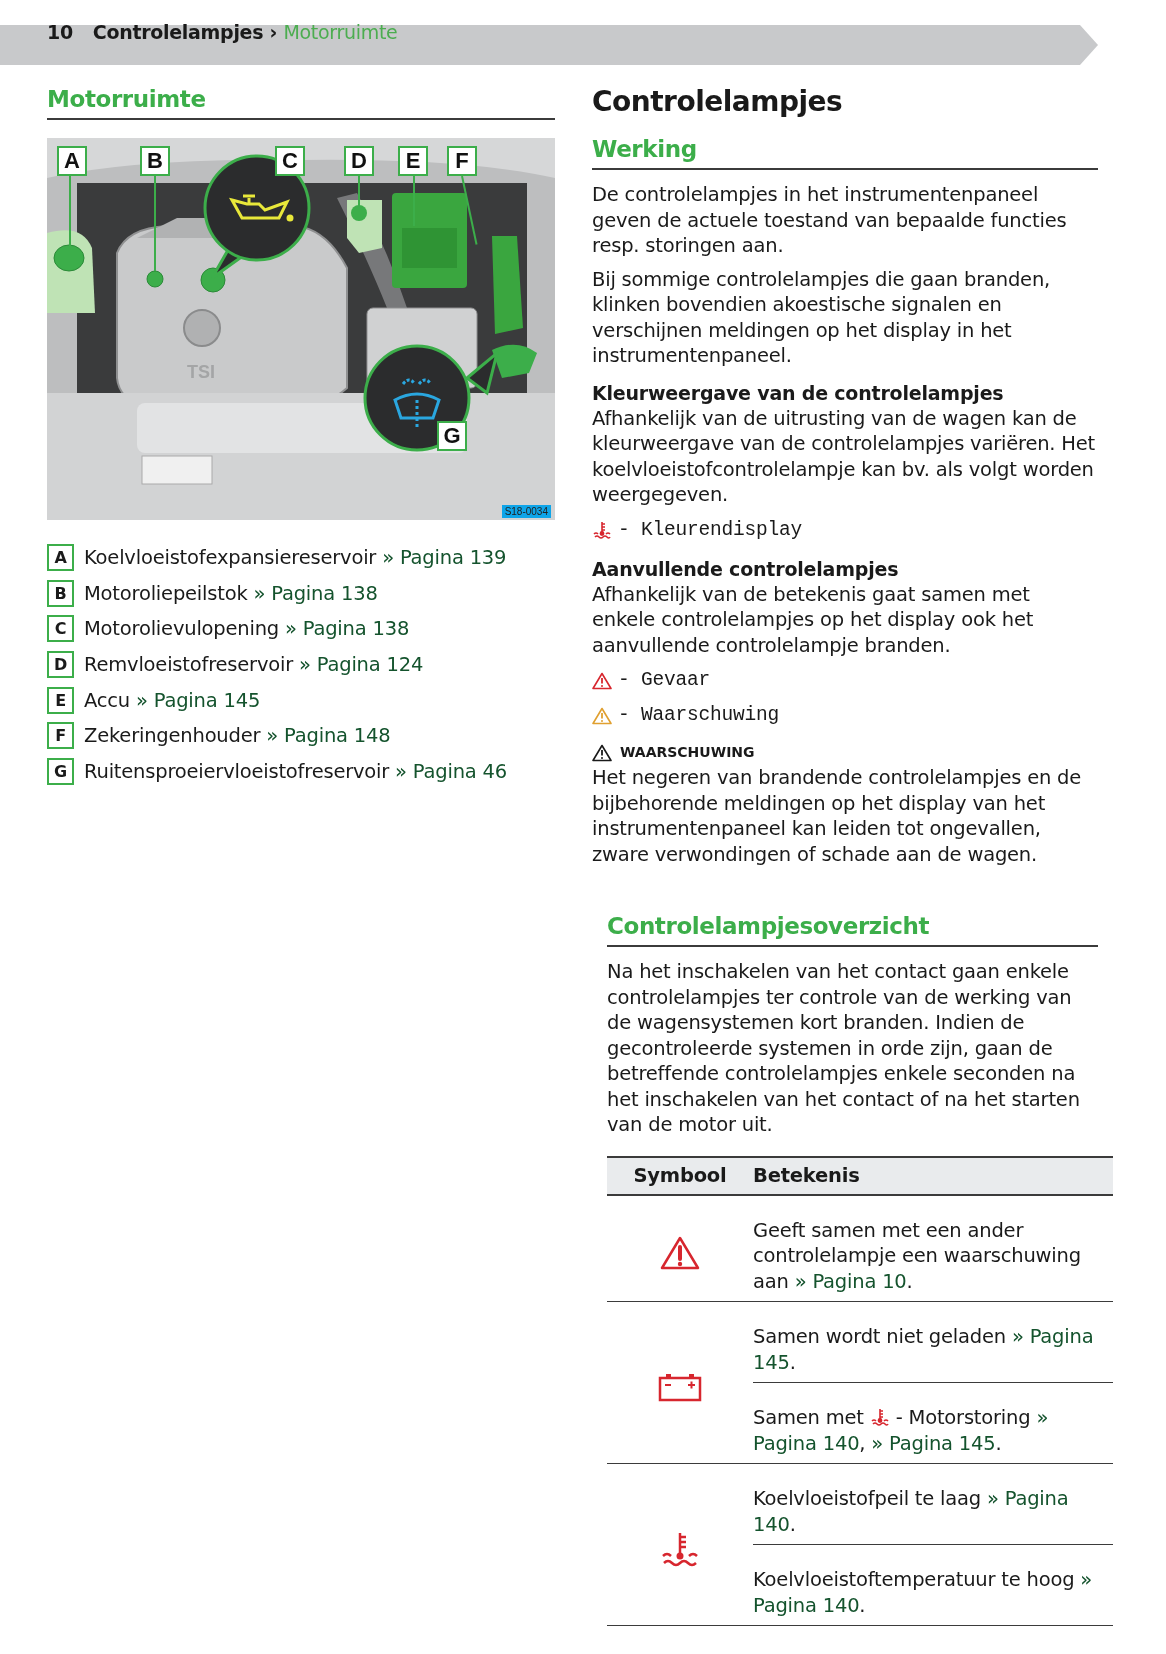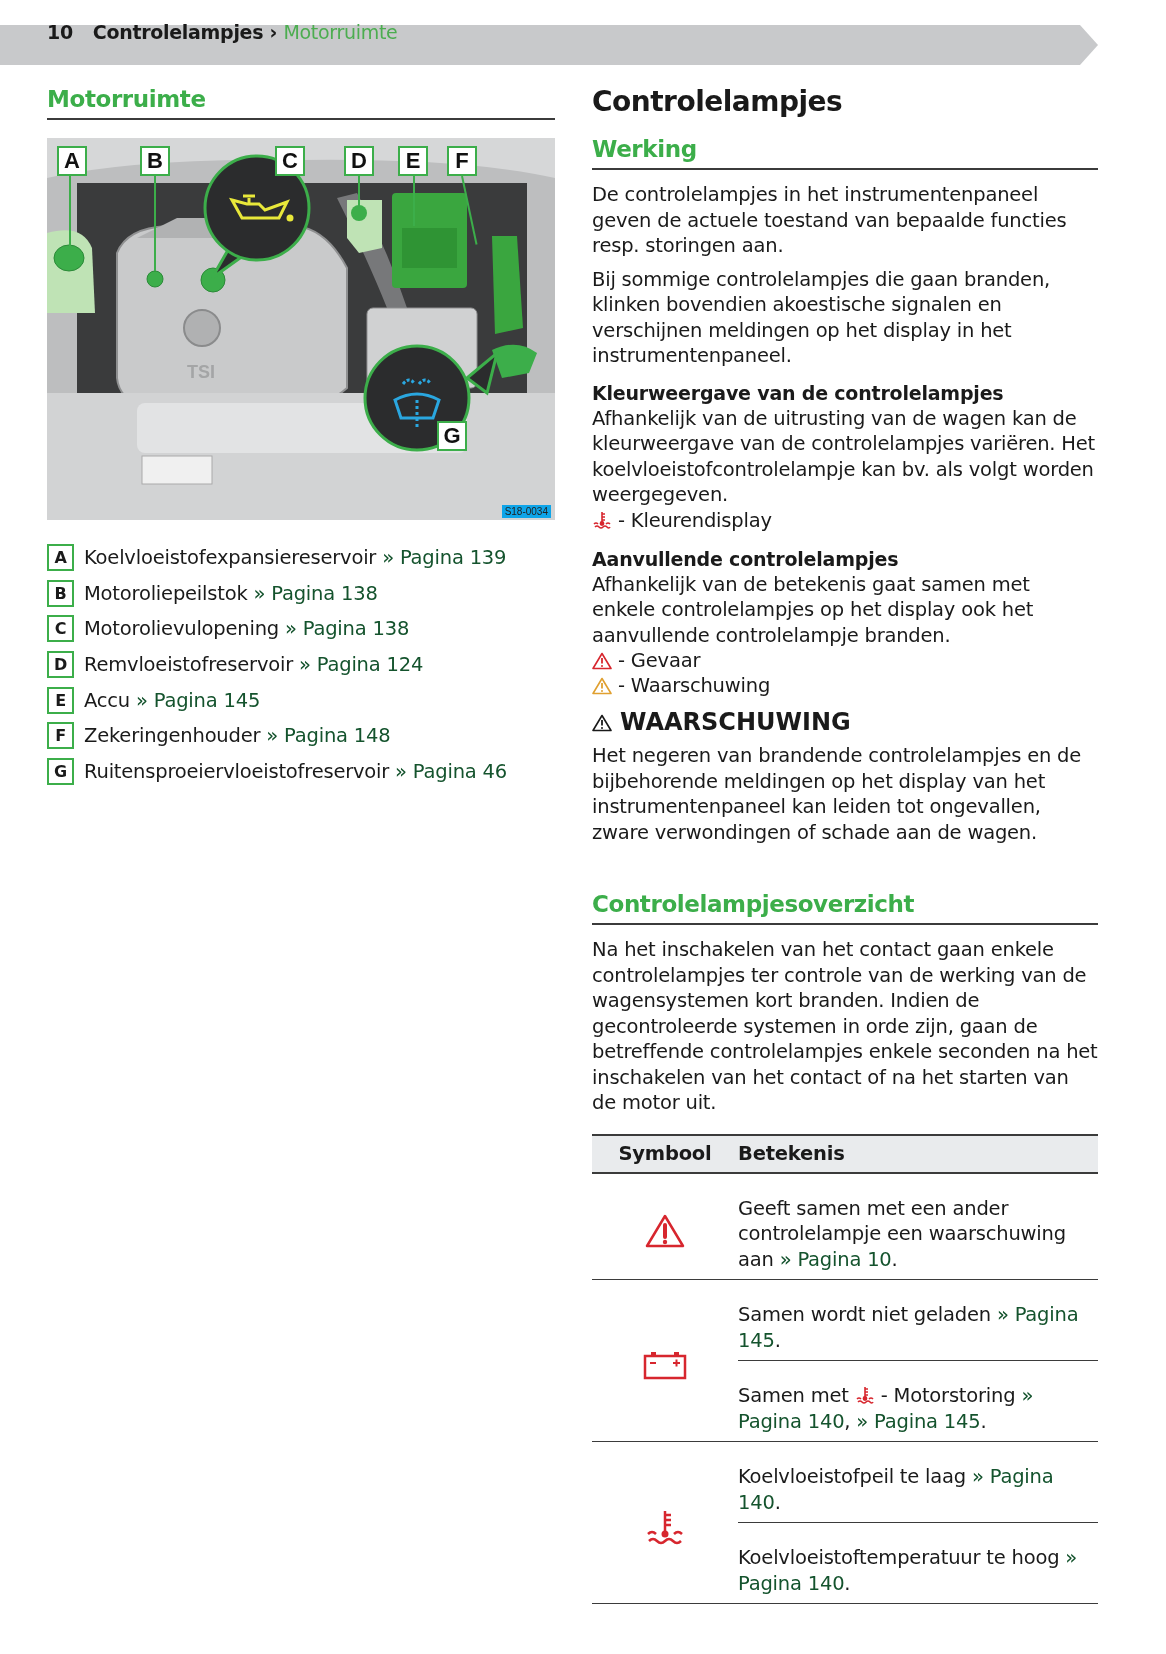--- a/index.html
+++ b/index.html
@@ -26,25 +26,25 @@
   .legend li { display: flex; align-items: center; height: 35.6px; font-size: 19.5px; letter-spacing: -0.2px; }
   .legend .box { display: inline-block; width: 27px; height: 27px; border: 2px solid #3cae4a; text-align: center; font-weight: bold; font-size: 16px; line-height: 23px; margin-right: 10px; flex: 0 0 auto; }
   .green { color: #14532d; }
 
   
   .right-col { position: absolute; left: 592px; top: 84px; width: 506px; }
   .main-title { font-size: 28px; font-weight: bold; line-height: 36px; letter-spacing: -0.5px; margin-bottom: 14px; }
   .para { font-size: 19.5px; line-height: 25.5px; letter-spacing: -0.2px; margin-top: 8px; }
   .para.first { margin-top: 12px; }
   .sub-head { font-size: 19px; font-weight: bold; line-height: 25px; margin-top: 12px; letter-spacing: -0.2px; }
-  .icon-line { display: flex; align-items: center; font-size: 19.5px; line-height: 25px; letter-spacing: -0.2px; }
+  .icon-line { display: flex; align-items: center; font-size: 19.5px; line-height: 25px; margin-top: 10px; letter-spacing: -0.2px; font-family: Liberation Mono, monospace; }
   .icon-line svg { margin-right: 6px; }
-  .warn-head { display: flex; align-items: center; font-size: 24px; font-weight: bold; line-height: 25px; margin-top: 12px; }
+  .warn-head { display: flex; align-items: center; font-size: 14px; font-weight: bold; line-height: 25px; margin-top: 12px; }
   .warn-head svg { margin-right: 8px; }
-  .sec2 { margin-top: 44px; }
+  .sec2 { margin-top: 44px; margin-left: 15px; }
 
   table.sym { width: 506px; border-collapse: collapse; margin-top: 18px; font-size: 19.5px; letter-spacing: -0.2px; }
   table.sym th { background: #e9ebed; font-weight: bold; text-align: left; height: 38px; border-top: 2px solid #3b3b3b; border-bottom: 2px solid #3b3b3b; }
   table.sym th.c1 { width: 146px; text-align: center; }
   table.sym td { vertical-align: middle; line-height: 25.5px; padding: 22px 0 7px 0; }
   table.sym td.symcell { text-align: center; border-bottom: 1.5px solid #3b3b3b; }
   table.sym td.mean { border-bottom: 1.5px solid #3b3b3b; }
 </style>
 </head>
 <body>
@@ -186,21 +186,21 @@
   </div>
 
   <div class="warn-head">
     <svg width="20" height="18" viewBox="0 0 20 18">
       <path d="M10 1.5 L19 16.5 H1 Z" fill="none" stroke="#1a1a1a" stroke-width="1.6" stroke-linejoin="round"></path>
         <path d="M10 6 V11.5" stroke="#1a1a1a" stroke-width="1.8"></path>
         <circle cx="10" cy="14" r="1" fill="#1a1a1a"></circle>
     </svg>
     <span>WAARSCHUWING</span>
   </div>
-  <p class="para" style="margin-top:8px">Het negeren van brandende controlelampjes en de bijbehorende meldingen op het display van het instrumentenpaneel kan leiden tot ongevallen, zware verwondingen of schade aan de wagen.</p>
+  <p class="para" style="margin-top:0">Het negeren van brandende controlelampjes en de bijbehorende meldingen op het display van het instrumentenpaneel kan leiden tot ongevallen, zware verwondingen of schade aan de wagen.</p>
 
   <div class="sec2">
     <h2 class="sec-title-green">Controlelampjesoverzicht</h2>
     <p class="para first">Na het inschakelen van het contact gaan enkele controlelampjes ter controle van de werking van de wagensystemen kort branden. Indien de gecontroleerde systemen in orde zijn, gaan de betreffende controlelampjes enkele seconden na het inschakelen van het contact of na het starten van de motor uit.</p>
 
     <table class="sym">
       <thead>
         <tr>
           <th class="c1">Symbool</th>
           <th>Betekenis</th>

